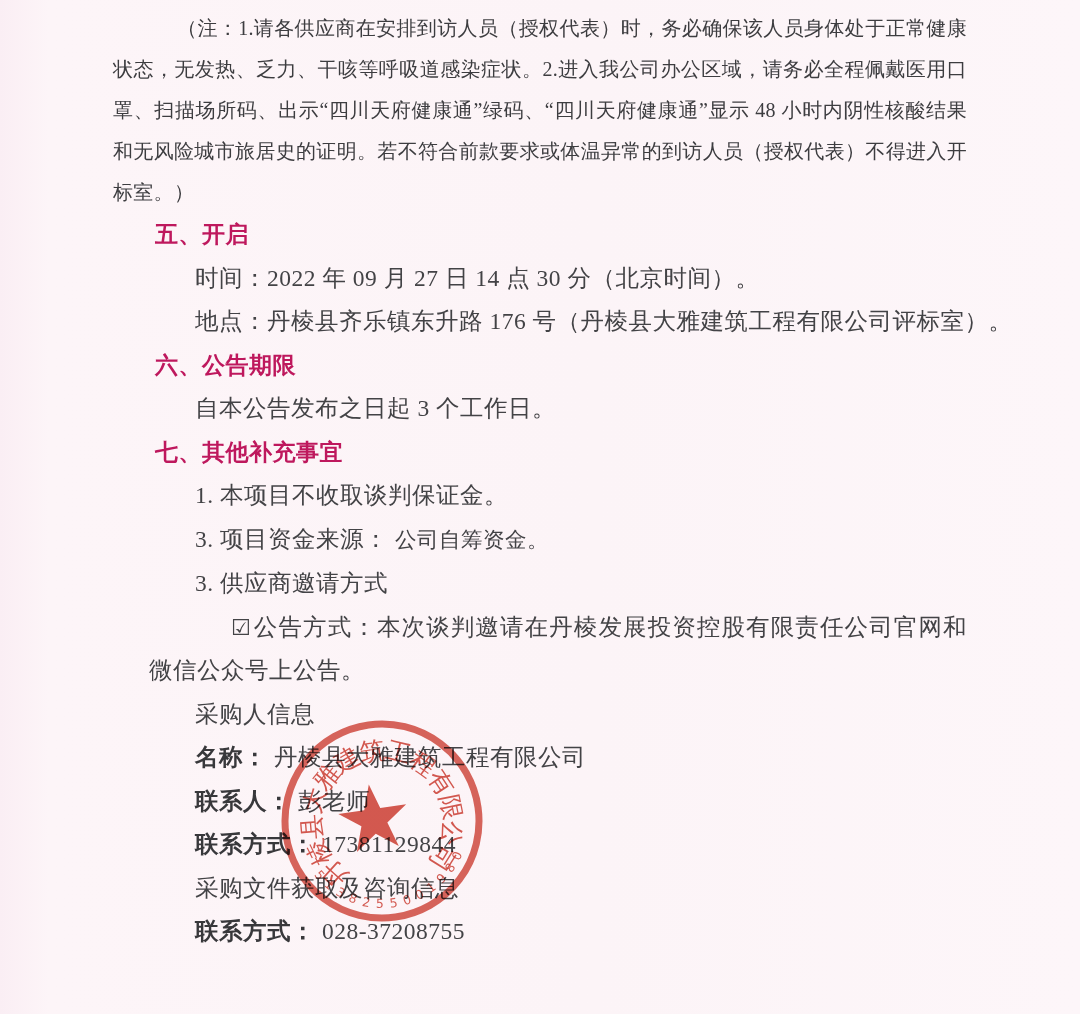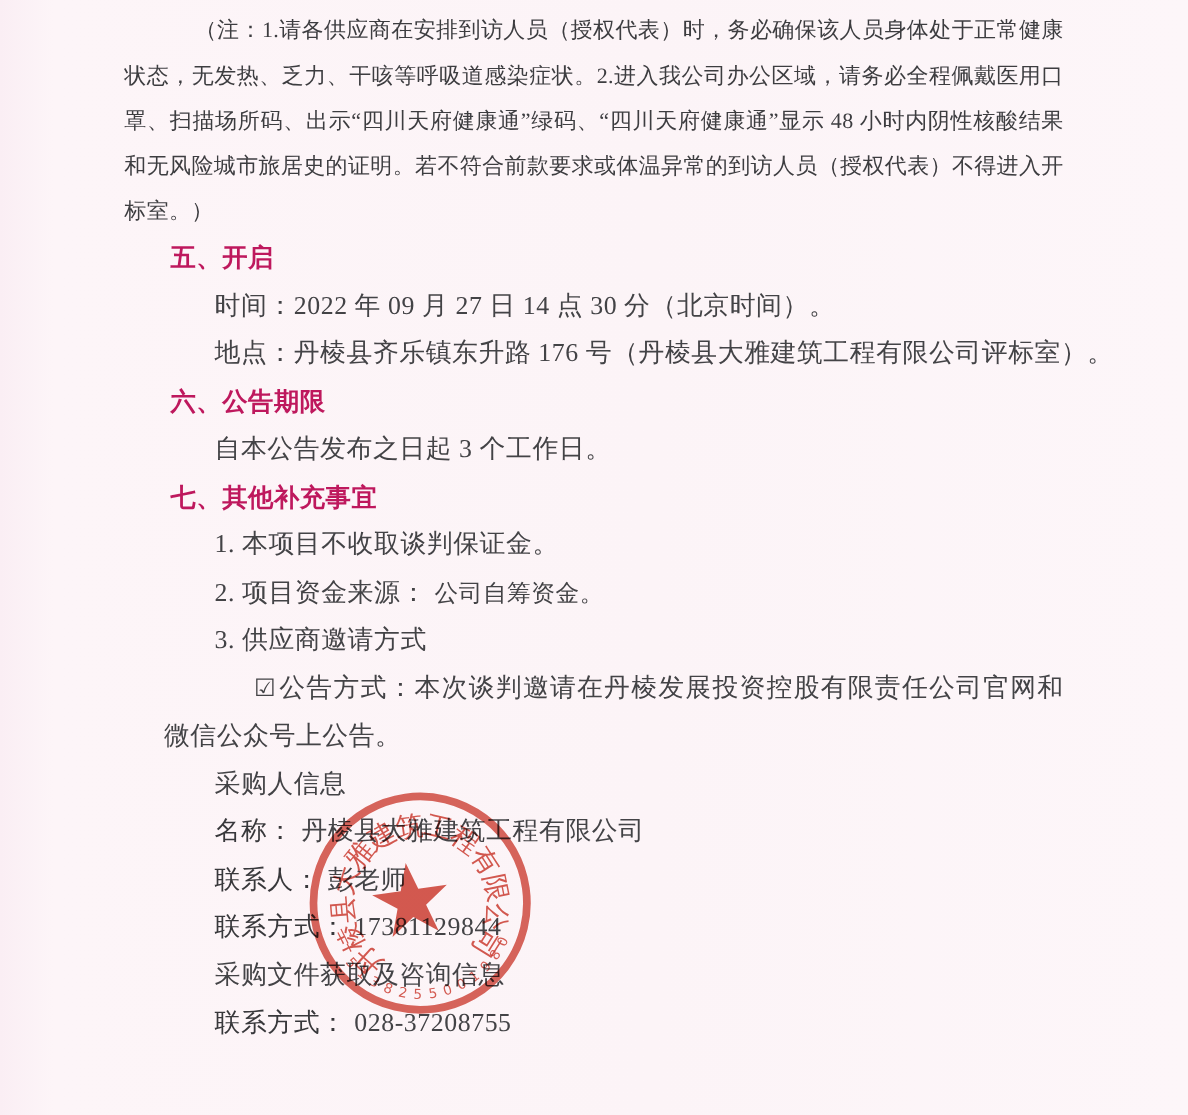--- a/index.html
+++ b/index.html
@@ -23,21 +23,21 @@
     margin:0;font-size:23.5px;line-height:43.5px;letter-spacing:.5px;
     white-space:nowrap;color:#434346;
   }
   .wrap{white-space:normal;text-align:justify;text-justify:inter-character;}
   .hd{
     font-family:"Liberation Sans","DejaVu Sans",sans-serif;
     font-weight:bold;margin-left:42px;font-size:23px;color:#be185d;
   }
   .ind{margin-left:82px;}
   .tind{text-indent:82px;margin-left:36px;}
-  .b{font-weight:normal;color:#38383b;margin-top:41px;}
+  .b{font-weight:bold;color:#38383b;margin-top:41px;}
   .val{margin-left:7px;text-align:center;}
   .small{font-size:21.5px;}
   .checkbox{font-family:"DejaVu Sans",sans-serif;font-size:22px;margin-right:2px;}
   .stamp{
     position:absolute;left:276px;top:715px;width:212px;height:212px;
     mix-blend-mode:multiply;pointer-events:none;
   }
   .stamp svg{display:block;width:212px;height:212px;}
 </style>
 </head>
@@ -49,21 +49,21 @@
 
   <p class="line hd">五、开启</p>
   <p class="line ind">时间：2022 年 09 月 27 日 14 点 30 分（北京时间）。</p>
   <p class="line ind">地点：丹棱县齐乐镇东升路 176 号（丹棱县大雅建筑工程有限公司评标室）。</p>
 
   <p class="line hd">六、公告期限</p>
   <p class="line ind">自本公告发布之日起 3 个工作日。</p>
 
   <p class="line hd">七、其他补充事宜</p>
   <p class="line ind">1. 本项目不收取谈判保证金。</p>
-  <p class="line ind"><span>2. 项目资金来源：</span><span class="small val">公司自筹资金。</span></p>
+  <p class="line ind"><span>3. 项目资金来源：</span><span class="small val">公司自筹资金。</span></p>
   <p class="line ind">3. 供应商邀请方式</p>
   <p class="line wrap tind"><span class="checkbox">☑</span><span>公告方式：本次谈判邀请在丹棱发展投资控股有限责任公司官网和微信公众号上公告。</span></p>
 
   <p class="line ind">采购人信息</p>
   <p class="line ind"><span class="b">名称：</span><span class="val">丹棱县大雅建筑工程有限公司</span></p>
   <p class="line ind"><span class="b">联系人：</span><span class="val">彭老师</span></p>
   <p class="line ind"><span class="b">联系方式：</span><span class="val">17381129844</span></p>
   <p class="line ind">采购文件获取及咨询信息</p>
   <p class="line ind"><span class="b">联系方式：</span><span class="val">028-37208755</span></p>
 

